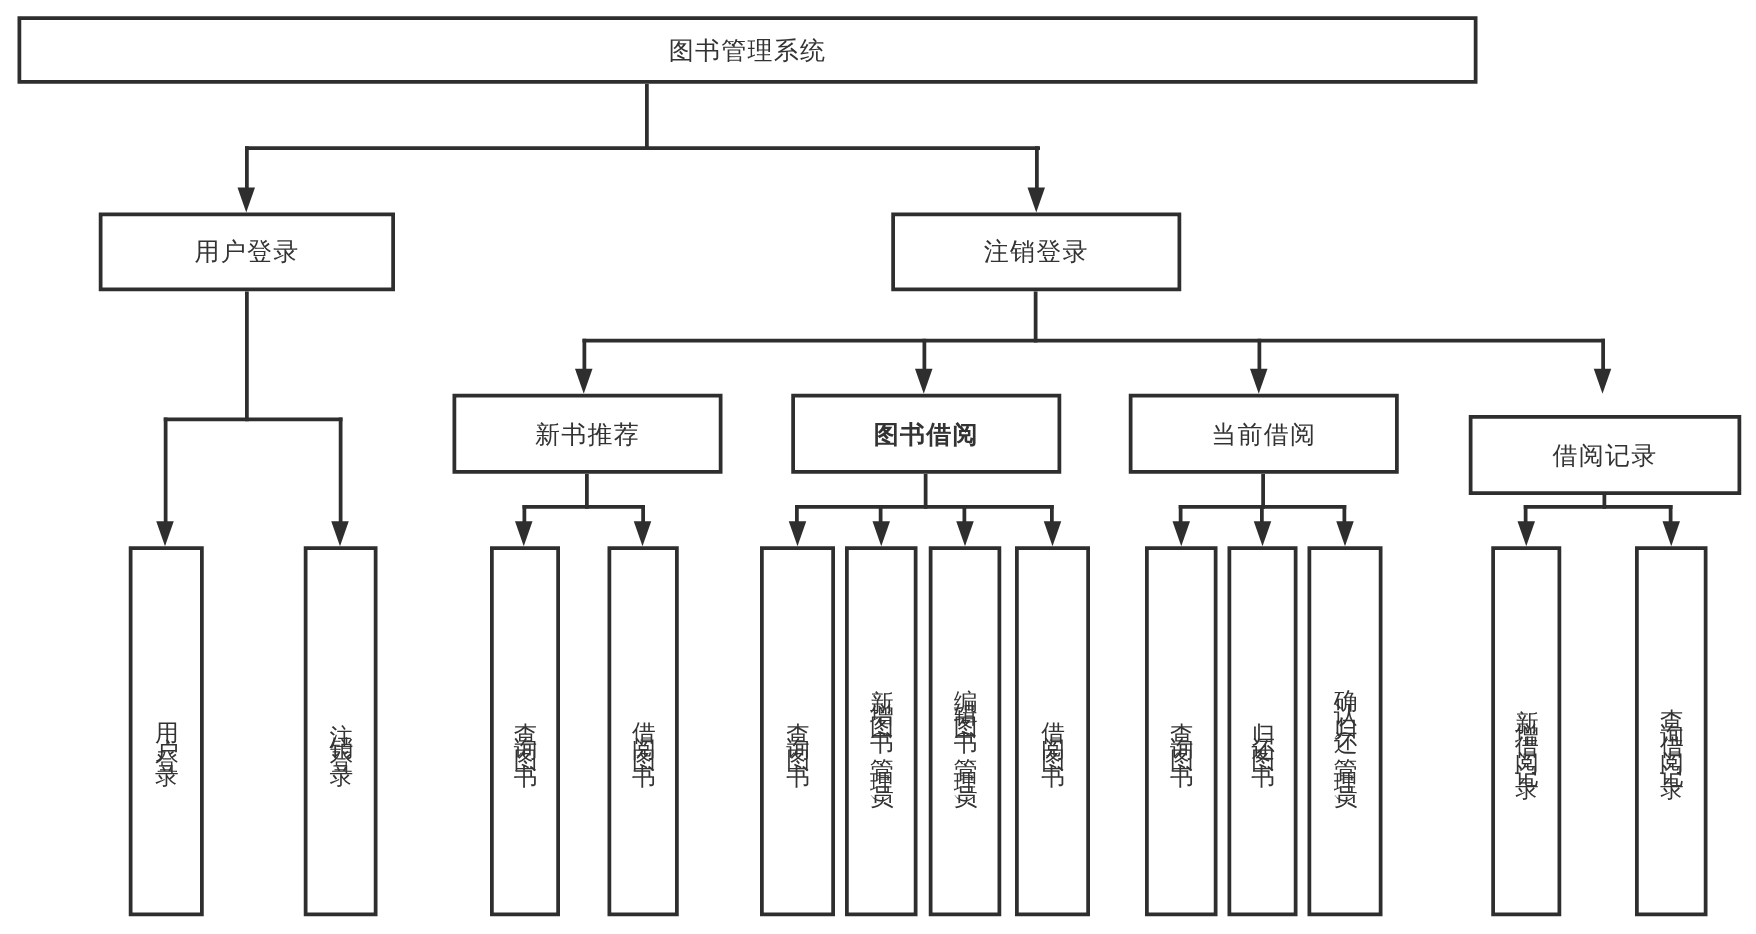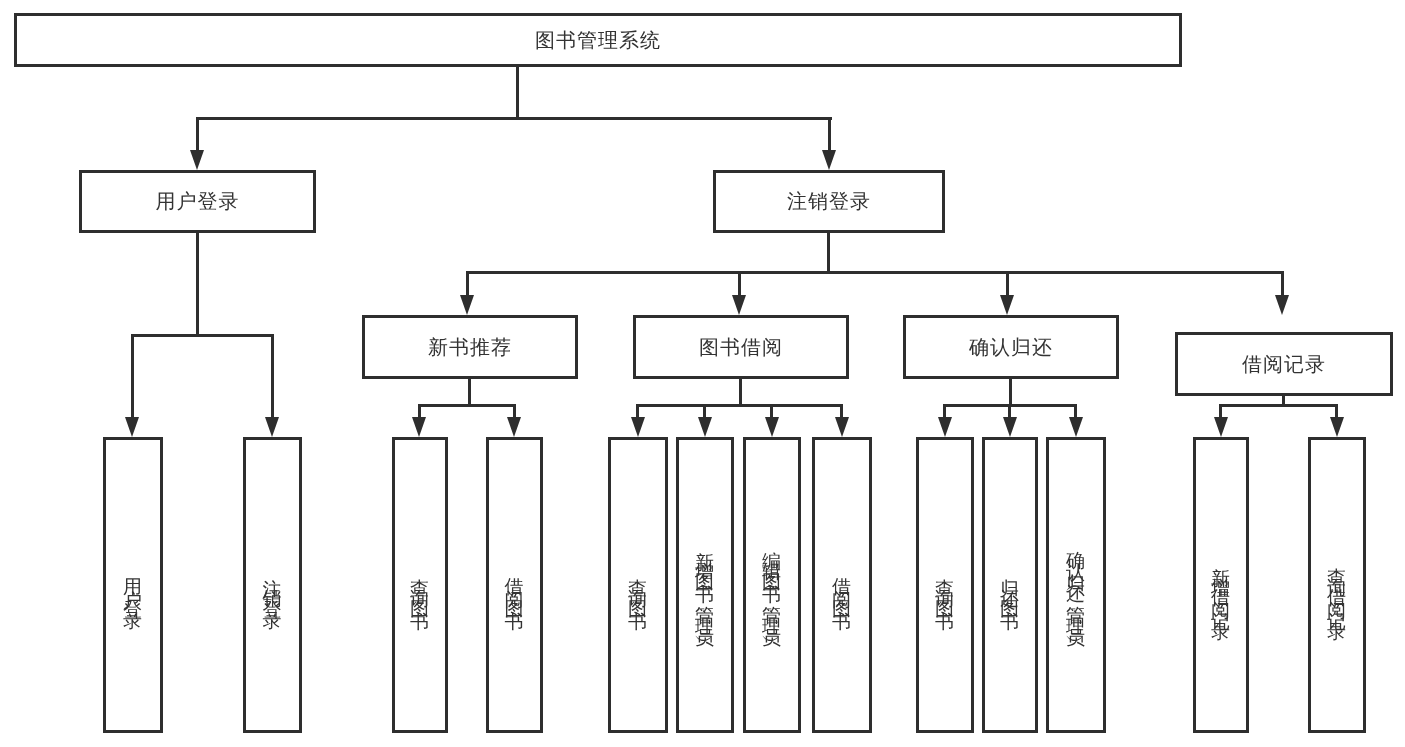--- a/index.html
+++ b/index.html
@@ -139,25 +139,25 @@
   <div class="box" style="left:79px; top:170px; width:237px; height:63px;">
     <span class="hlabel">用户登录</span>
   </div>
   <div class="box" style="left:713px; top:170px; width:232px; height:63px;">
     <span class="hlabel">注销登录</span>
   </div>
 
   <div class="box" style="left:362px; top:315px; width:216px; height:64px;">
     <span class="hlabel">新书推荐</span>
   </div>
-  <div class="box" style="left:633px; top:315px; width:216px; height:64px;">
+  <div class="box" style="left:633px; top:315px; width:216px; height:64px;font-weight:bold;">
     <span class="hlabel">图书借阅</span>
   </div>
   <div class="box" style="left:903px; top:315px; width:216px; height:64px;">
-    <span class="hlabel">确认归还</span>
+    <span class="hlabel">当前借阅</span>
   </div>
   <div class="box" style="left:1175px; top:332px; width:218px; height:64px;">
     <span class="hlabel">借阅记录</span>
   </div>
 
   <div class="box" style="left:103px; top:437px; width:60px; height:296px;">
     <span class="vlabel">用户登录</span>
   </div>
   <div class="box" style="left:243px; top:437px; width:59px; height:296px;">
     <span class="vlabel">注销登录</span>

